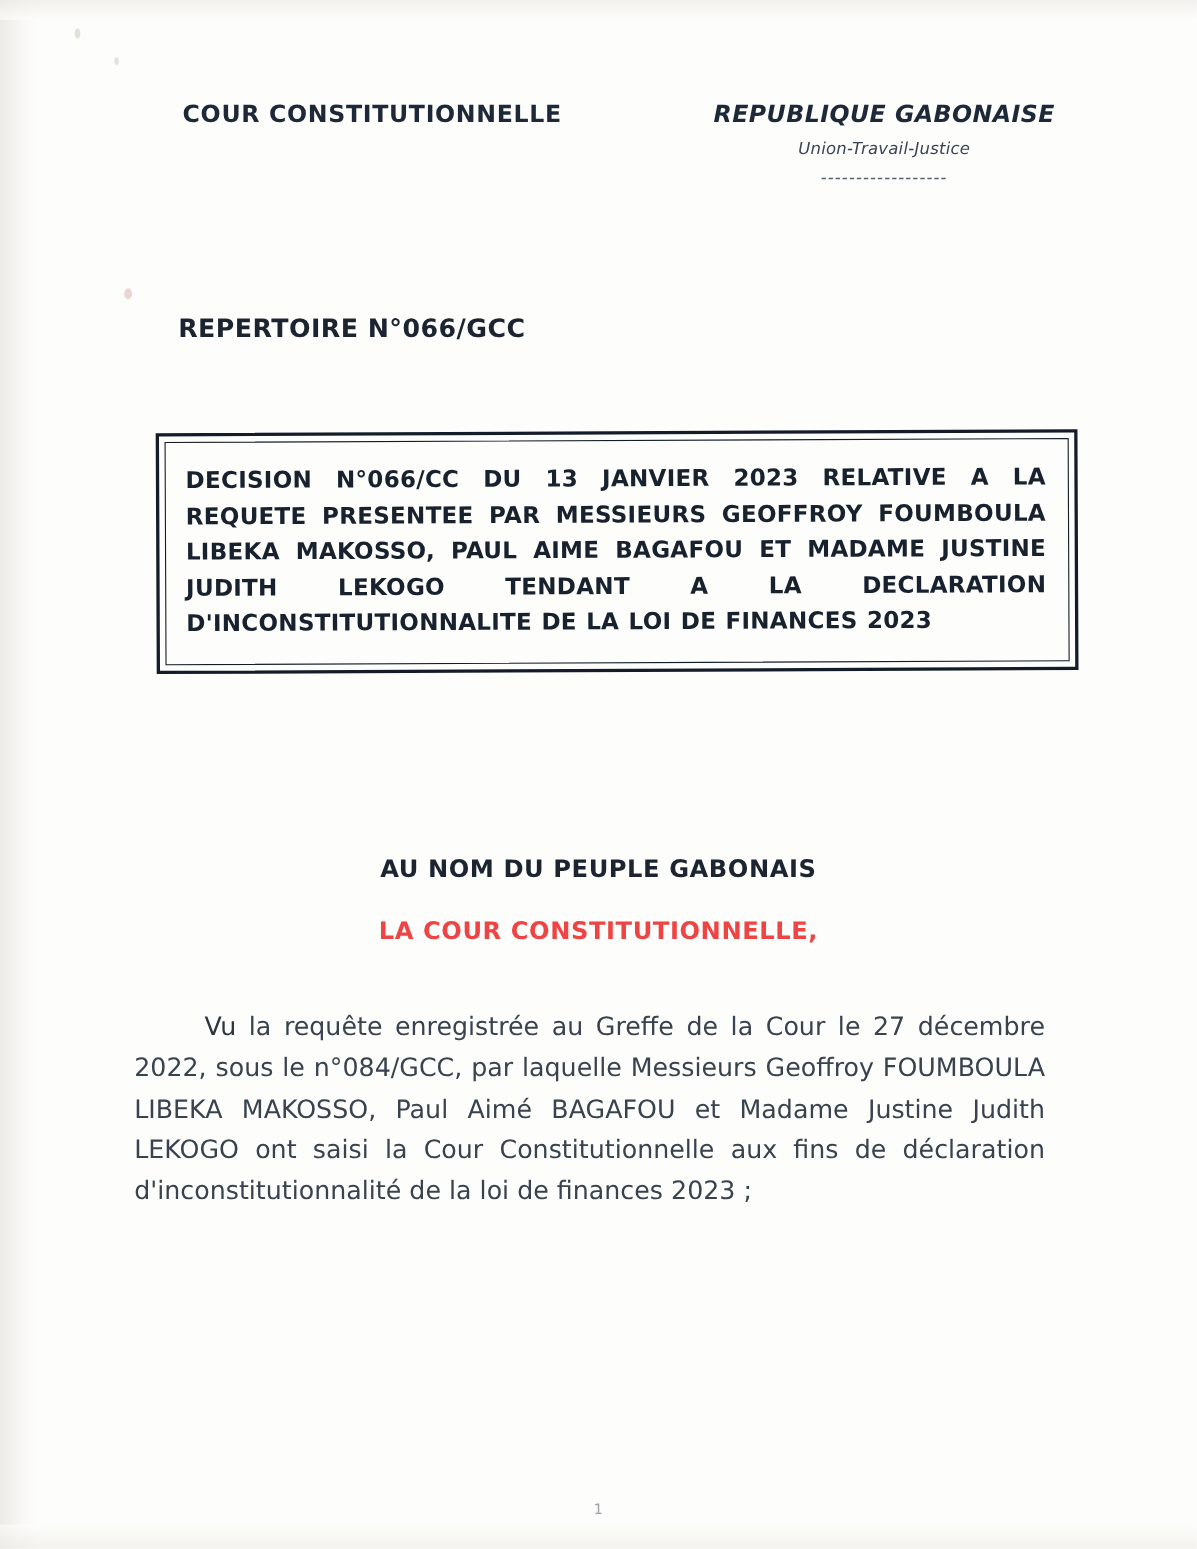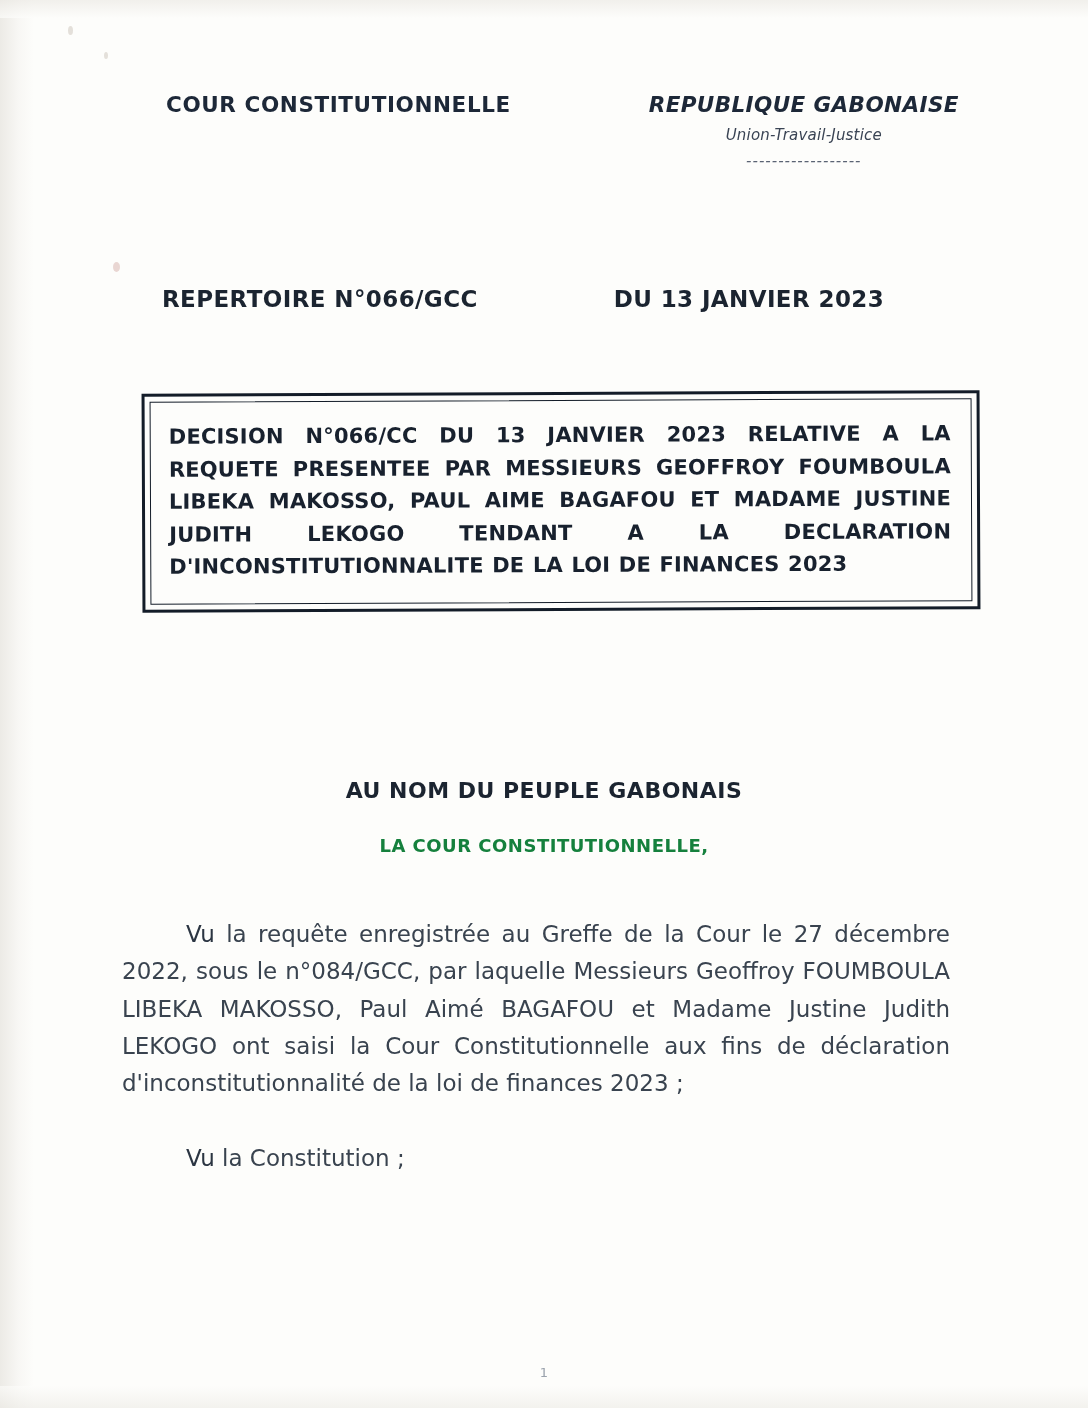--- a/index.html
+++ b/index.html
@@ -160,24 +160,24 @@
     text-align: center;
   }
   .invocation .line1 {
     font-size: 22px;
     font-weight: 700;
     letter-spacing: 0.5px;
     color: #1b2430;
   }
   .invocation .line2 {
     margin-top: 32px;
-    font-size: 18px;
+    font-size: 22px;
     font-weight: 700;
     letter-spacing: 0.5px;
-    color: #15803d;
+    color: #ef4444;
   }
 
   .body-text {
     position: absolute;
     left: 122px;
     top: 916px;
     width: 828px;
     font-size: 23px;
     line-height: 1.62;
     color: #39434f;
@@ -223,34 +223,32 @@
       <div class="court-name">COUR CONSTITUTIONNELLE</div>
       <div class="republic-block">
         <div class="republic-name">REPUBLIQUE GABONAISE</div>
         <div class="motto">Union-Travail-Justice</div>
         <div class="motto-rule">------------------</div>
       </div>
     </div>
 
     <div class="repertoire-row">
       <div class="repertoire">REPERTOIRE N°066/GCC</div>
-      <div class="decision-date">DU 13 JANVIER 2023</div>
     </div>
 
     <div class="title-box-outer">
       <div class="title-box-inner">
         <div class="title-text">DECISION N°066/CC DU 13 JANVIER 2023 RELATIVE A LA REQUETE PRESENTEE PAR MESSIEURS GEOFFROY FOUMBOULA LIBEKA MAKOSSO, PAUL AIME BAGAFOU ET MADAME JUSTINE JUDITH LEKOGO TENDANT A LA DECLARATION D'INCONSTITUTIONNALITE DE LA LOI DE FINANCES 2023</div>
       </div>
     </div>
 
     <div class="invocation">
       <div class="line1">AU NOM DU PEUPLE GABONAIS</div>
       <div class="line2">LA COUR CONSTITUTIONNELLE,</div>
     </div>
 
     <div class="body-text">
       <p class="para indent"><span class="lead">Vu</span><span> la requête enregistrée au Greffe de la Cour le 27 décembre 2022, sous le n°084/GCC, par laquelle Messieurs Geoffroy FOUMBOULA LIBEKA MAKOSSO, Paul Aimé BAGAFOU et Madame Justine Judith LEKOGO ont saisi la Cour Constitutionnelle aux fins de déclaration d'inconstitutionnalité de la loi de finances 2023 ;</span></p>
-      <p class="para indent"><span class="lead">Vu</span><span> la Constitution ;</span></p>
     </div>
 
     <div class="page-number">1</div>
   </div>
 </div>
 
 </body></html>

